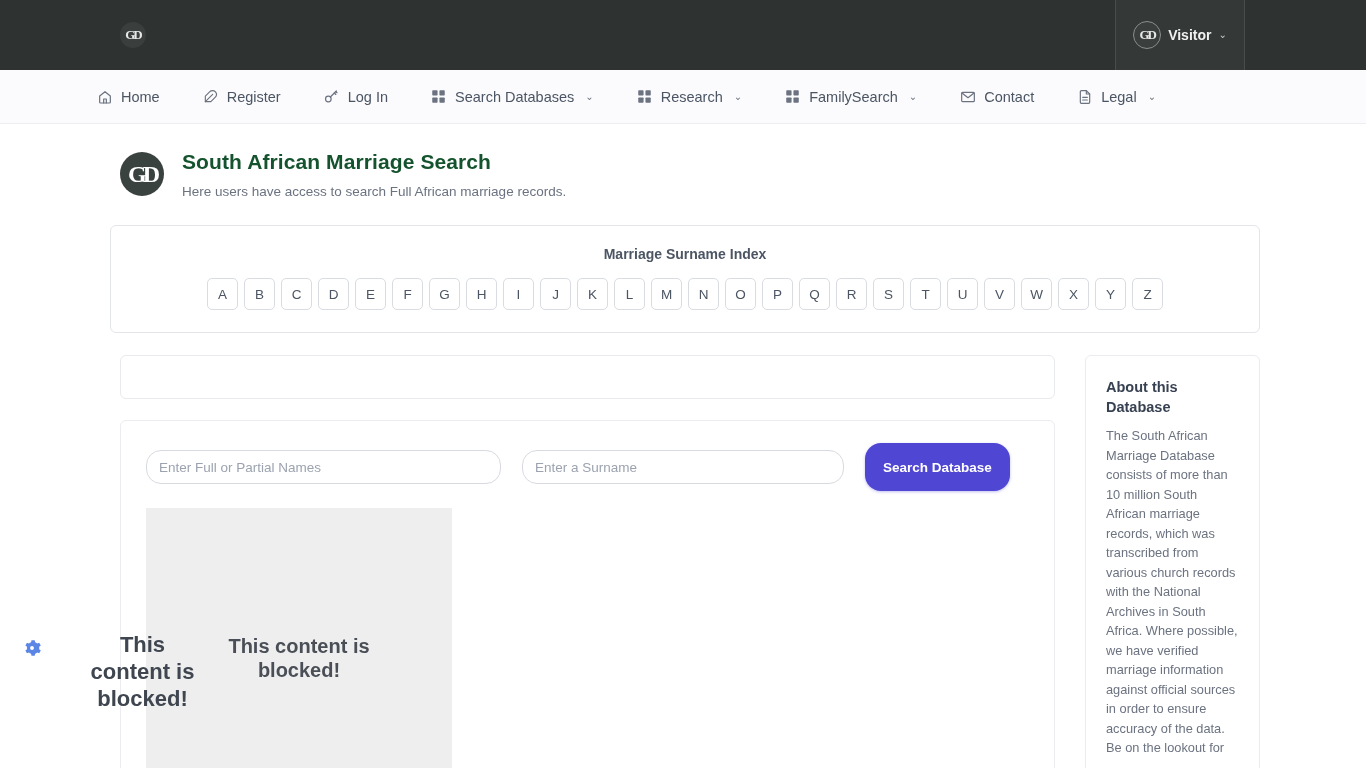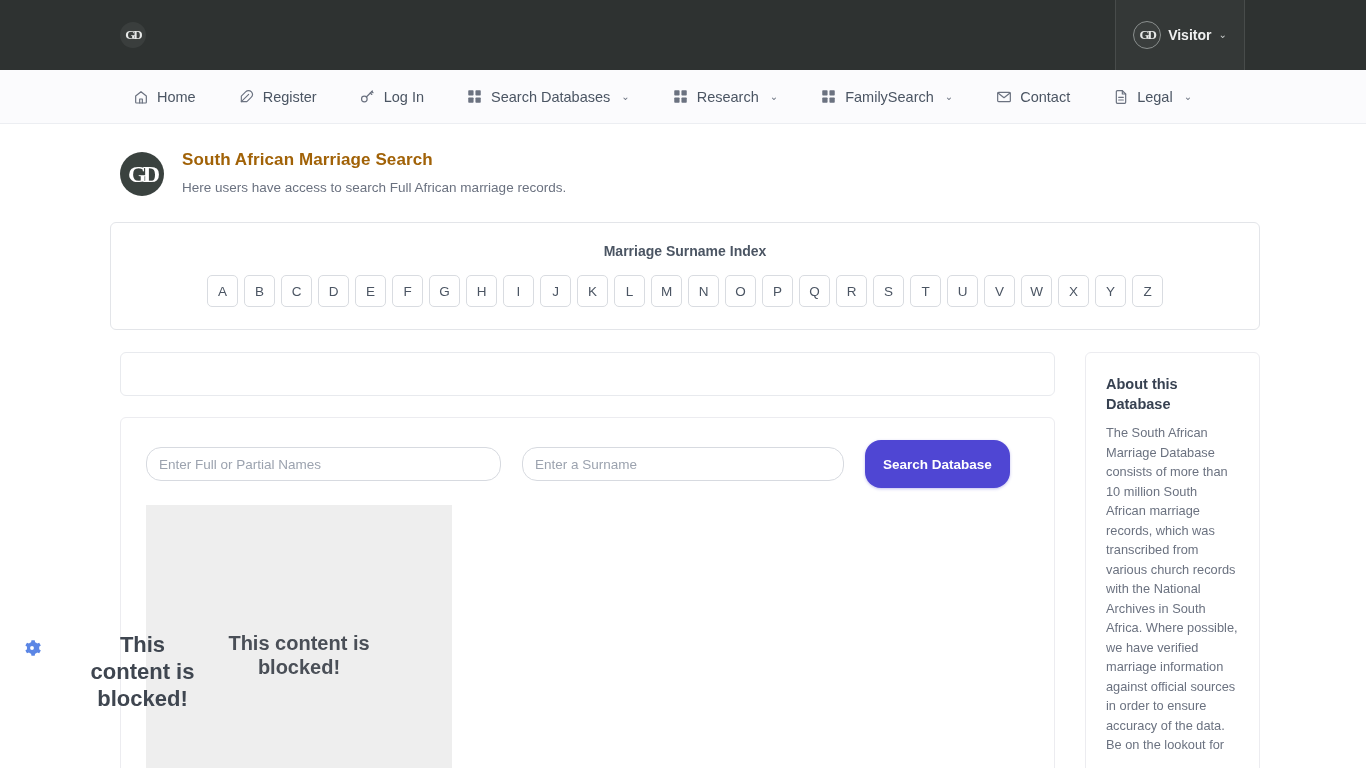--- a/index.html
+++ b/index.html
@@ -82,21 +82,21 @@
     line-height: 1;
   }
 
   
   .navbar {
     height: 54px;
     background: #fbfbfd;
     border-bottom: 1px solid #eceef2;
     display: flex;
     align-items: center;
-    padding-left: 120px;
+    padding-left: 84px;
     gap: 0px;
   }
   .nav-item {
     display: flex;
     align-items: center;
     gap: 8px;
     font-size: 14.5px;
     color: #4b5563;
     padding: 6px 12px;
     margin-right: 18px;
@@ -135,23 +135,23 @@
     align-items: center;
     justify-content: center;
     font-family: "Liberation Serif", serif;
     font-size: 24px;
     font-weight: 700;
     letter-spacing: -4px;
     flex: 0 0 auto;
     margin-top: 2px;
   }
   .page-title {
-    font-size: 17px;
-    font-weight: 700;
-    color: #a16207;
+    font-size: 21px;
+    font-weight: 700;
+    color: #14532d;
     letter-spacing: 0.1px;
   }
   .page-sub {
     font-size: 13.5px;
     color: #6b7280;
     margin-top: 10px;
   }
 
   
   .index-panel {

